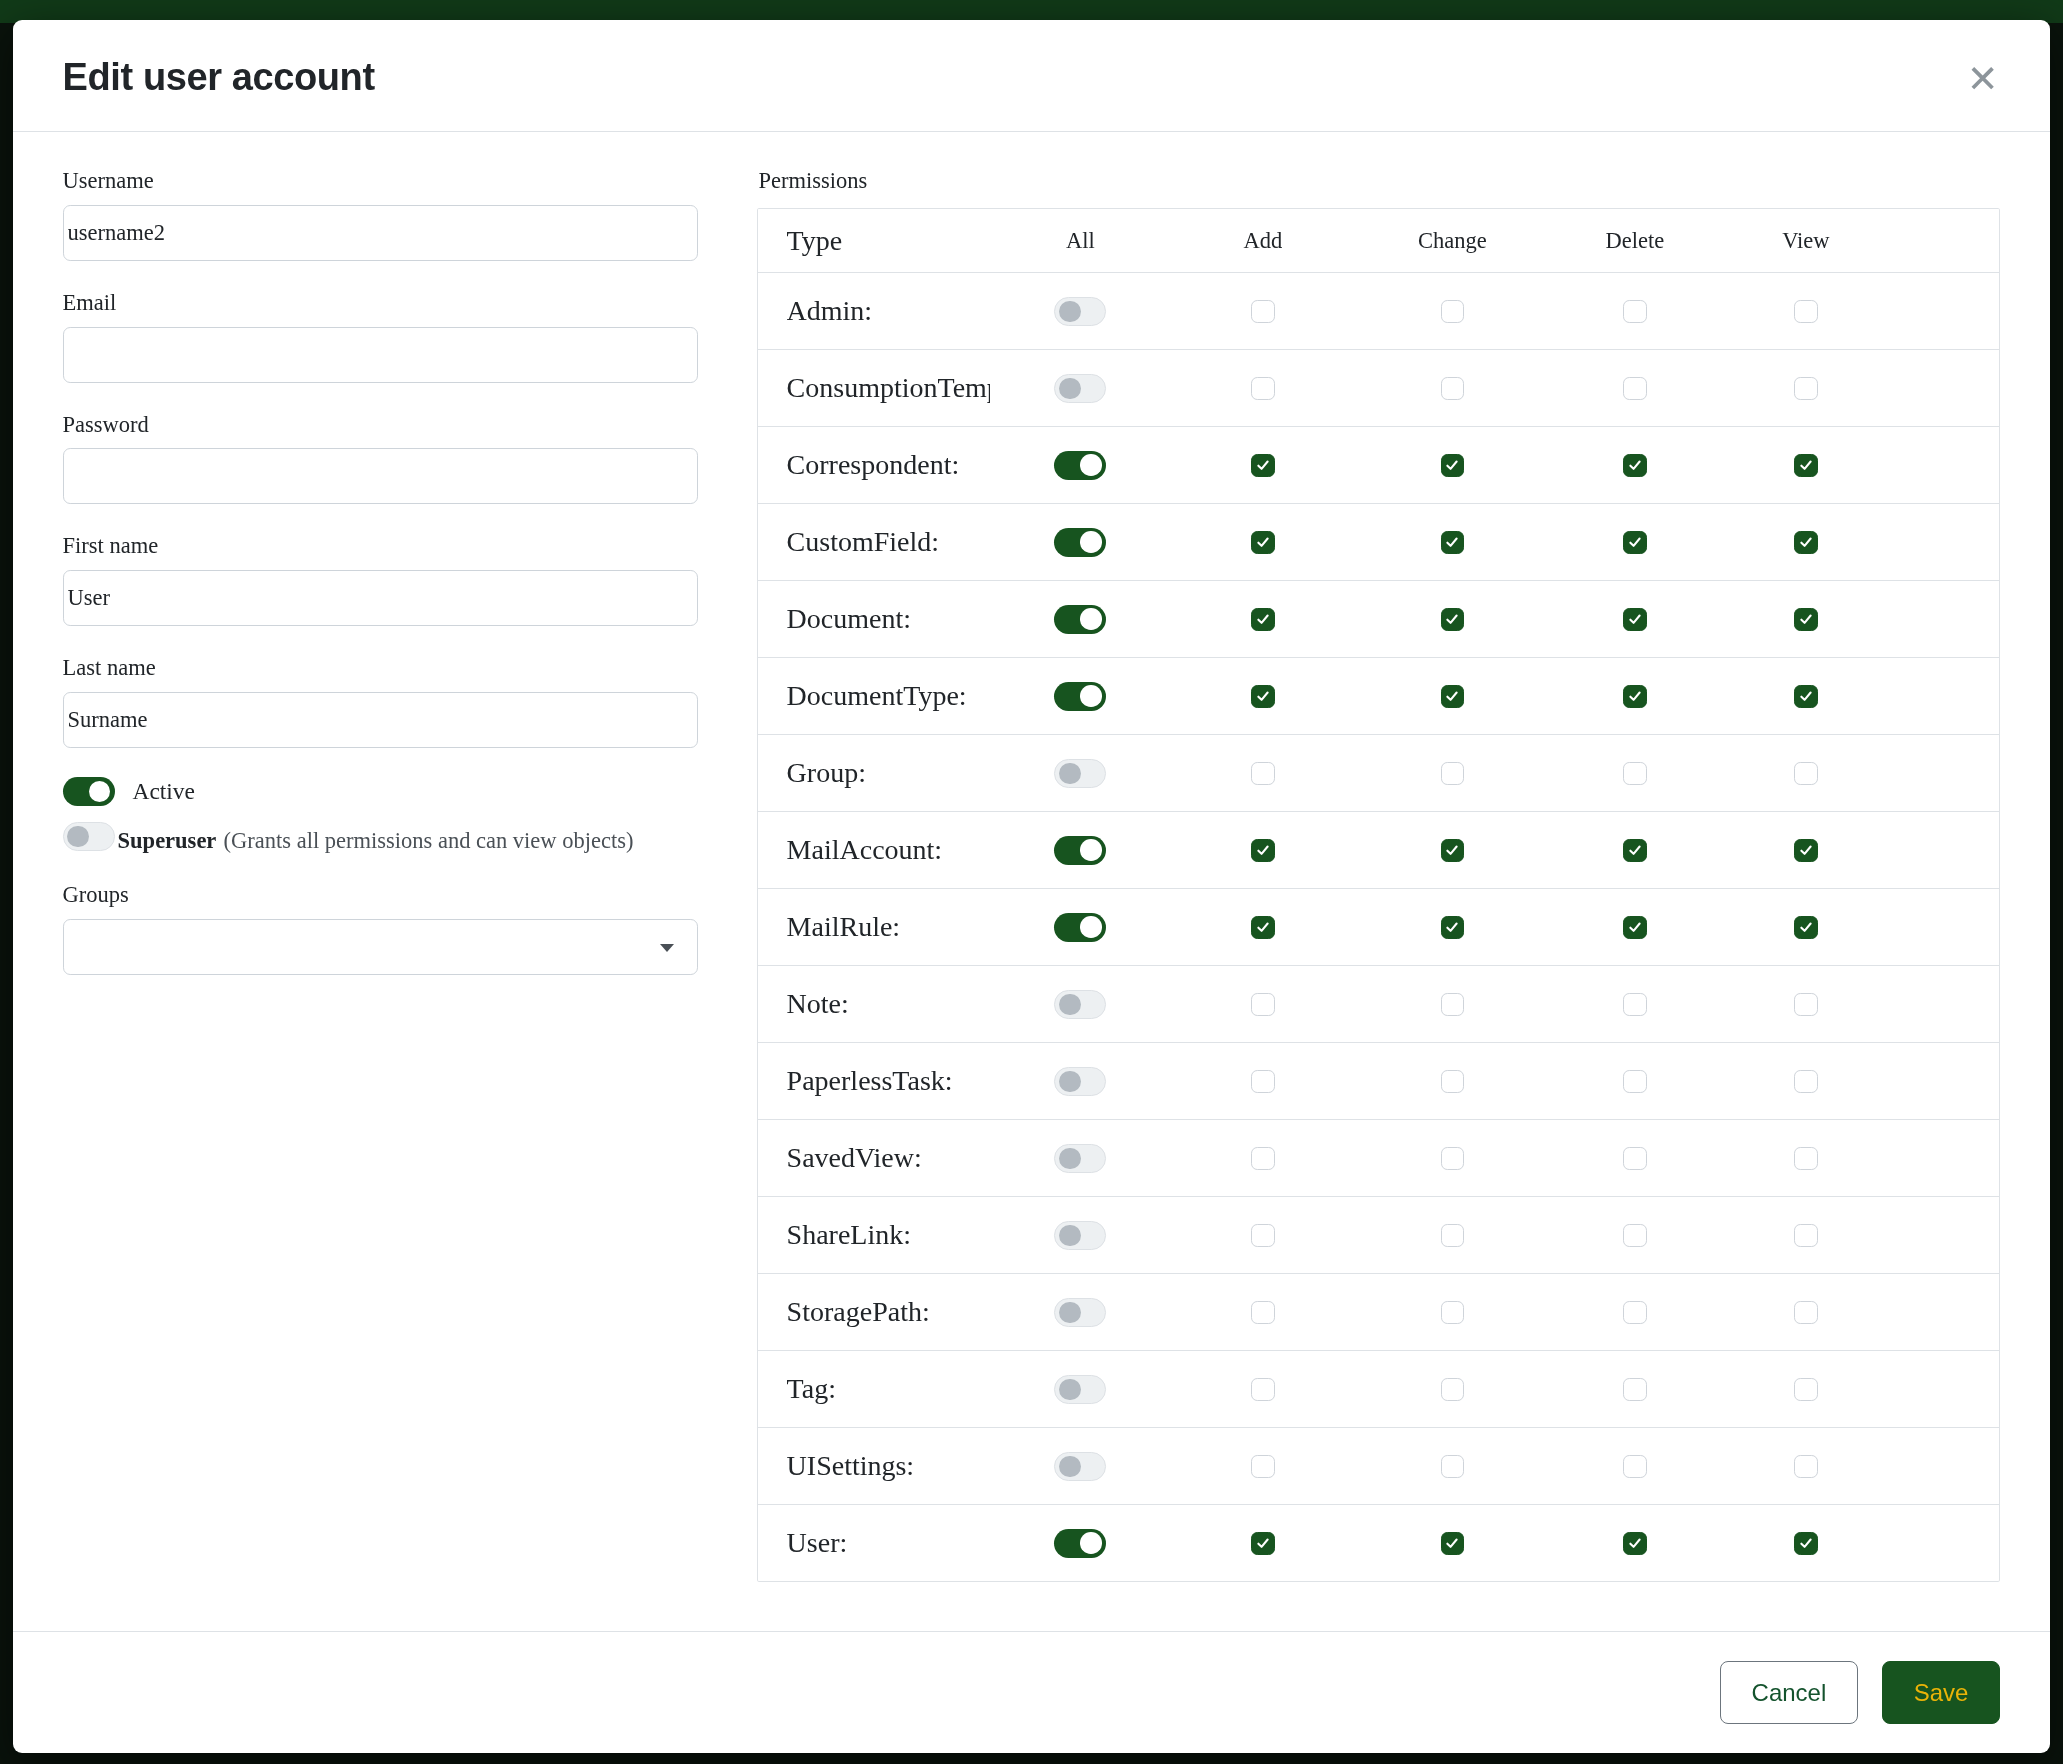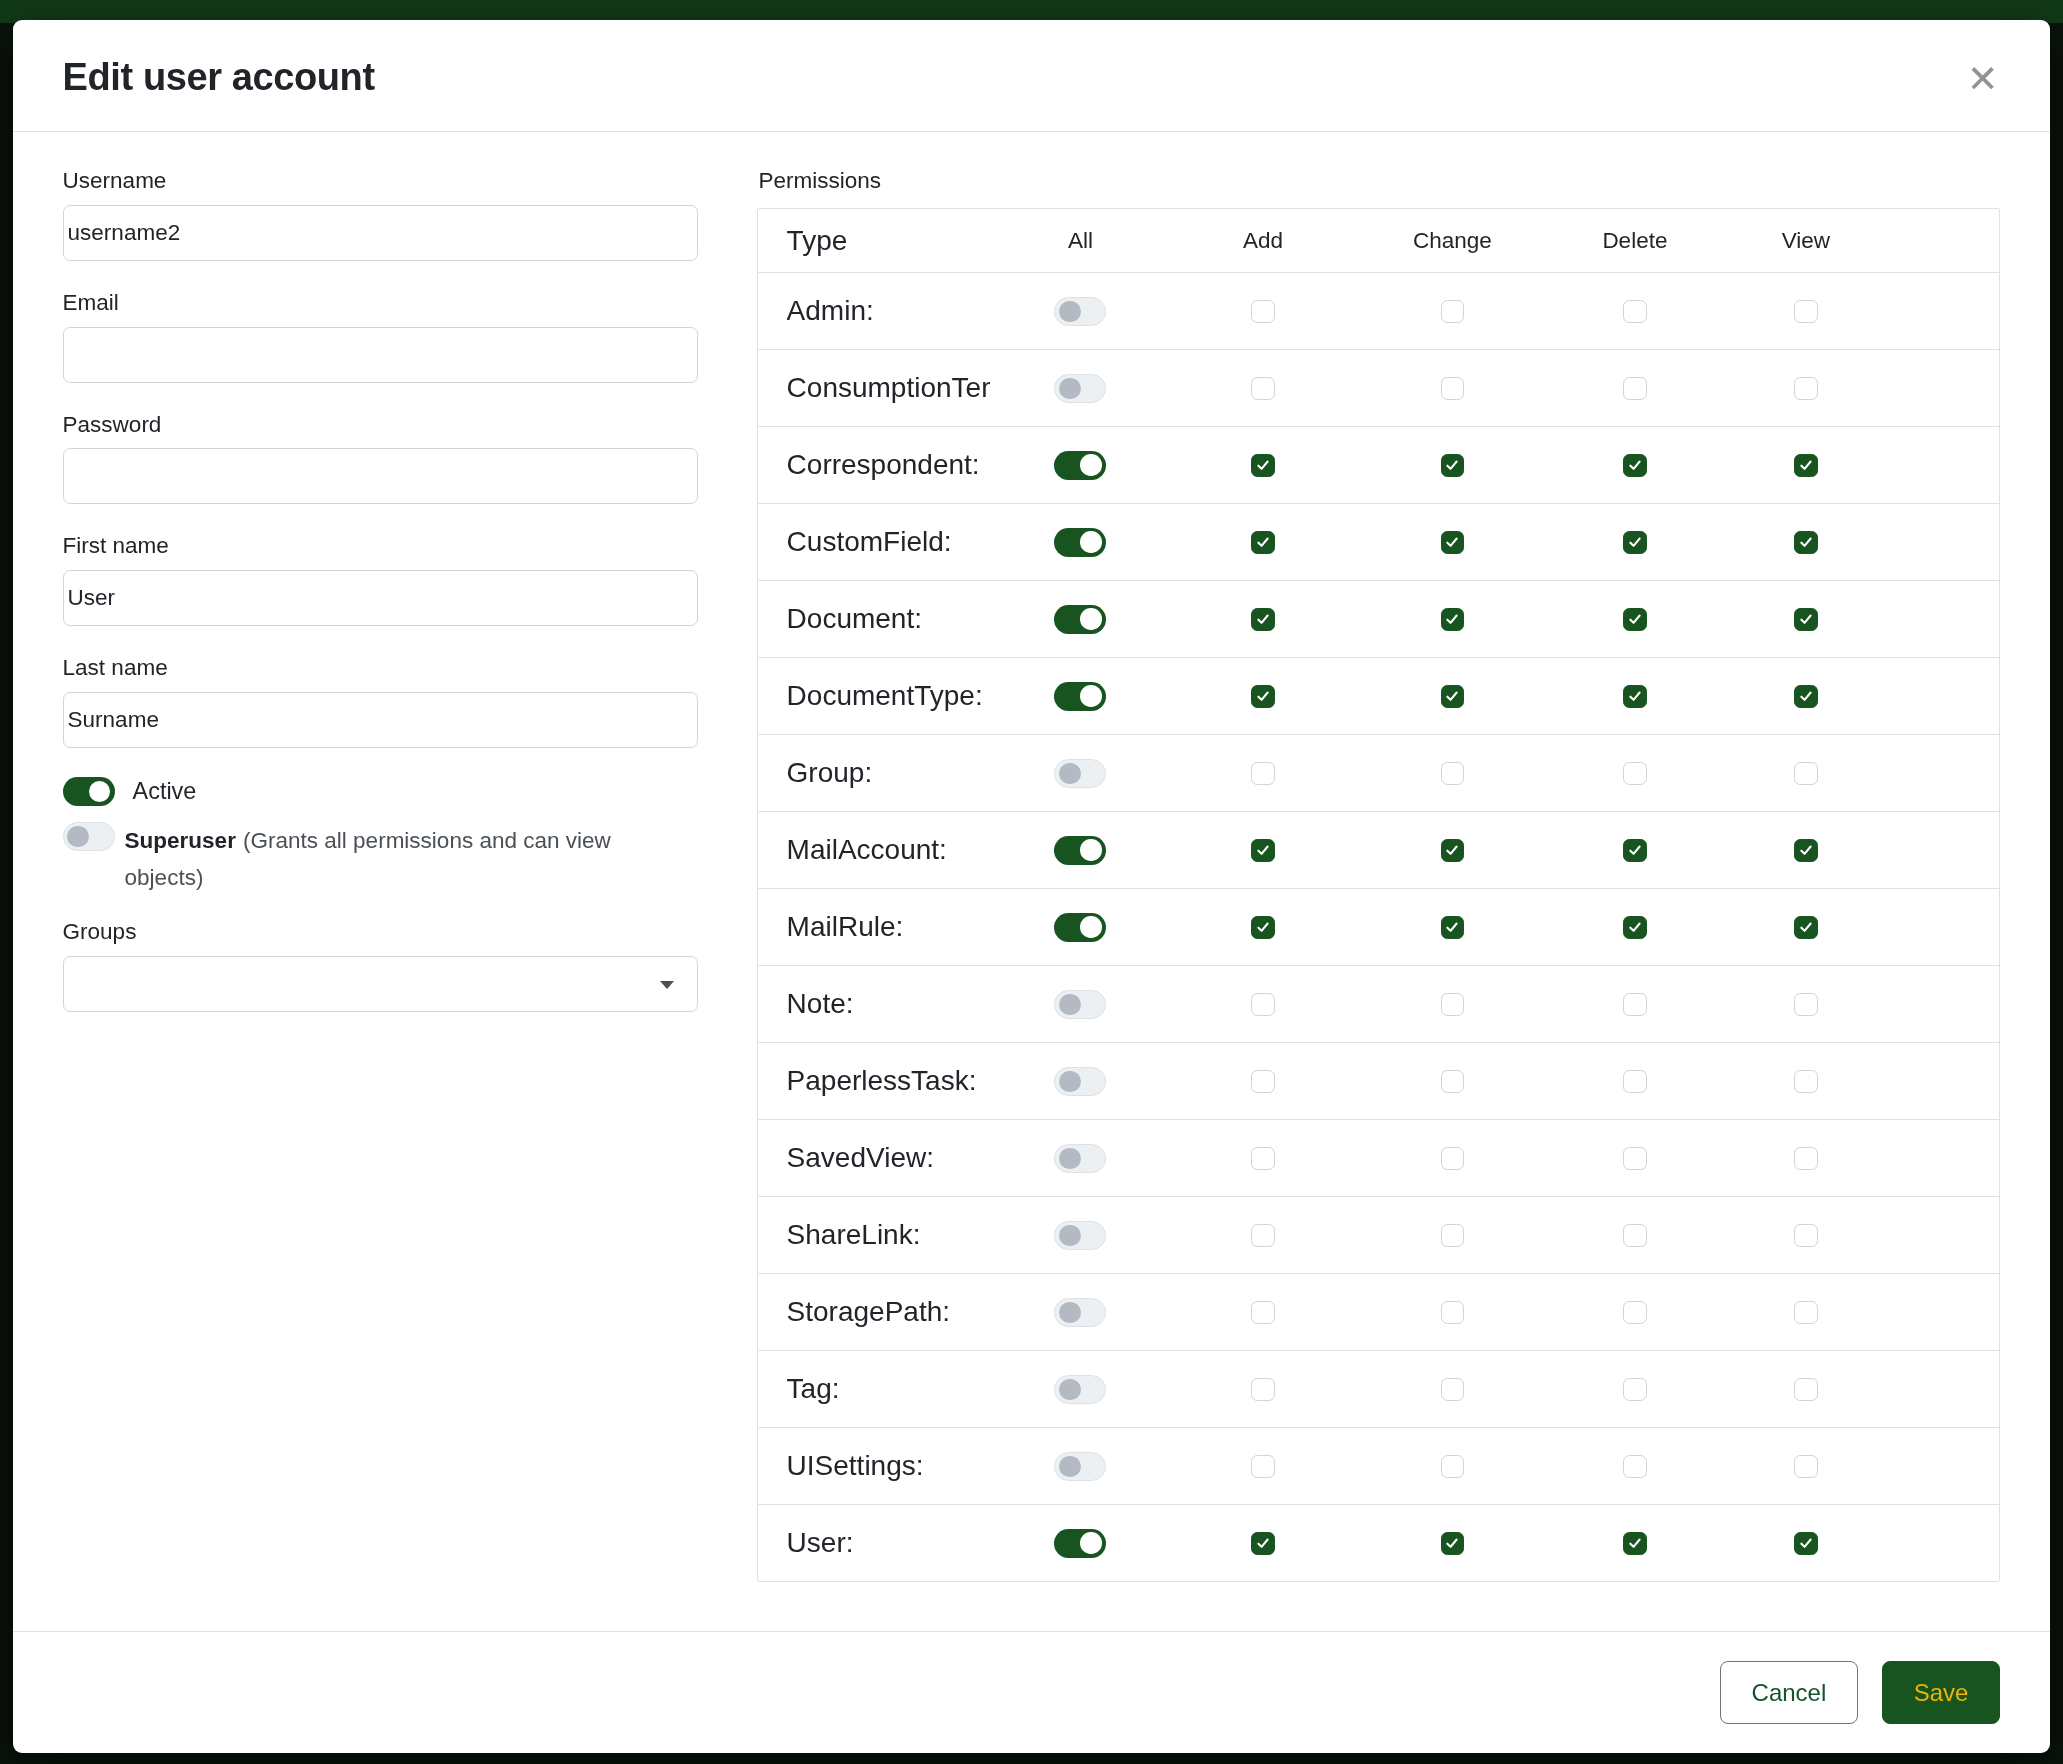--- a/index.html
+++ b/index.html
@@ -32,20 +32,21 @@
   .close-btn {
     background:none; border:none; padding:0; margin:3.6px 1.8px 0 0;
     font-size:38px; line-height:1; color:#8d959b; cursor:pointer;
     font-family:inherit;
   }
   
   .modal-body {
     flex:1 1 auto; display:flex; gap:59px;
     padding:36px 50px 0 50px; align-items:flex-start;
     overflow:hidden;
+    font-family:Liberation Serif, serif;
   }
   .left-col { width:635px; flex:0 0 auto; }
   .right-col { flex:1 1 auto; min-width:0; }
 
   .field { margin-bottom:29px; }
   .field-label { display:block; font-size:22.5px; color:#212529; margin-bottom:10.8px; }
   .text-input {
     width:100%; height:56px; border:0.9px solid #ced4da; border-radius:7.2px;
     font-size:22.5px; padding:0 4px; color:#212529; background:#fff;
     font-family:inherit; outline:none;
@@ -58,21 +59,21 @@
   }
   .switch .knob { position:absolute; width:21.6px; height:21.6px; border-radius:50%; }
   .switch.on { background:#17541f; }
   .switch.on .knob { right:4.5px; top:3.6px; background:#ffffff; }
   .switch.off { background:#edf0f2; border:0.9px solid #dde1e5; }
   .switch.off .knob { left:3.6px; top:2.7px; background:#b3bac1; }
 
   .toggle-row { display:flex; align-items:center; gap:18px; margin:3.6px 0 16px; }
   .toggle-label { font-size:23.4px; }
 
-  .superuser-row { display:flex; align-items:flex-start; gap:10px; margin:0 0 23.4px; }
+  .superuser-row { display:flex; align-items:flex-start; gap:3px; margin:0 0 23.4px; }
   .su-text { width:536px; font-size:22.5px; line-height:37px; }
   .su-label { font-weight:700; margin-right:7.2px; }
   .su-note { color:#4a5056; }
 
   .select-box {
     position:relative; height:56px; border:0.9px solid #ced4da; border-radius:7.2px;
     background:#fff; cursor:pointer;
   }
   .select-caret {
     position:absolute; right:22.5px; top:50%; margin-top:-3.6px;

